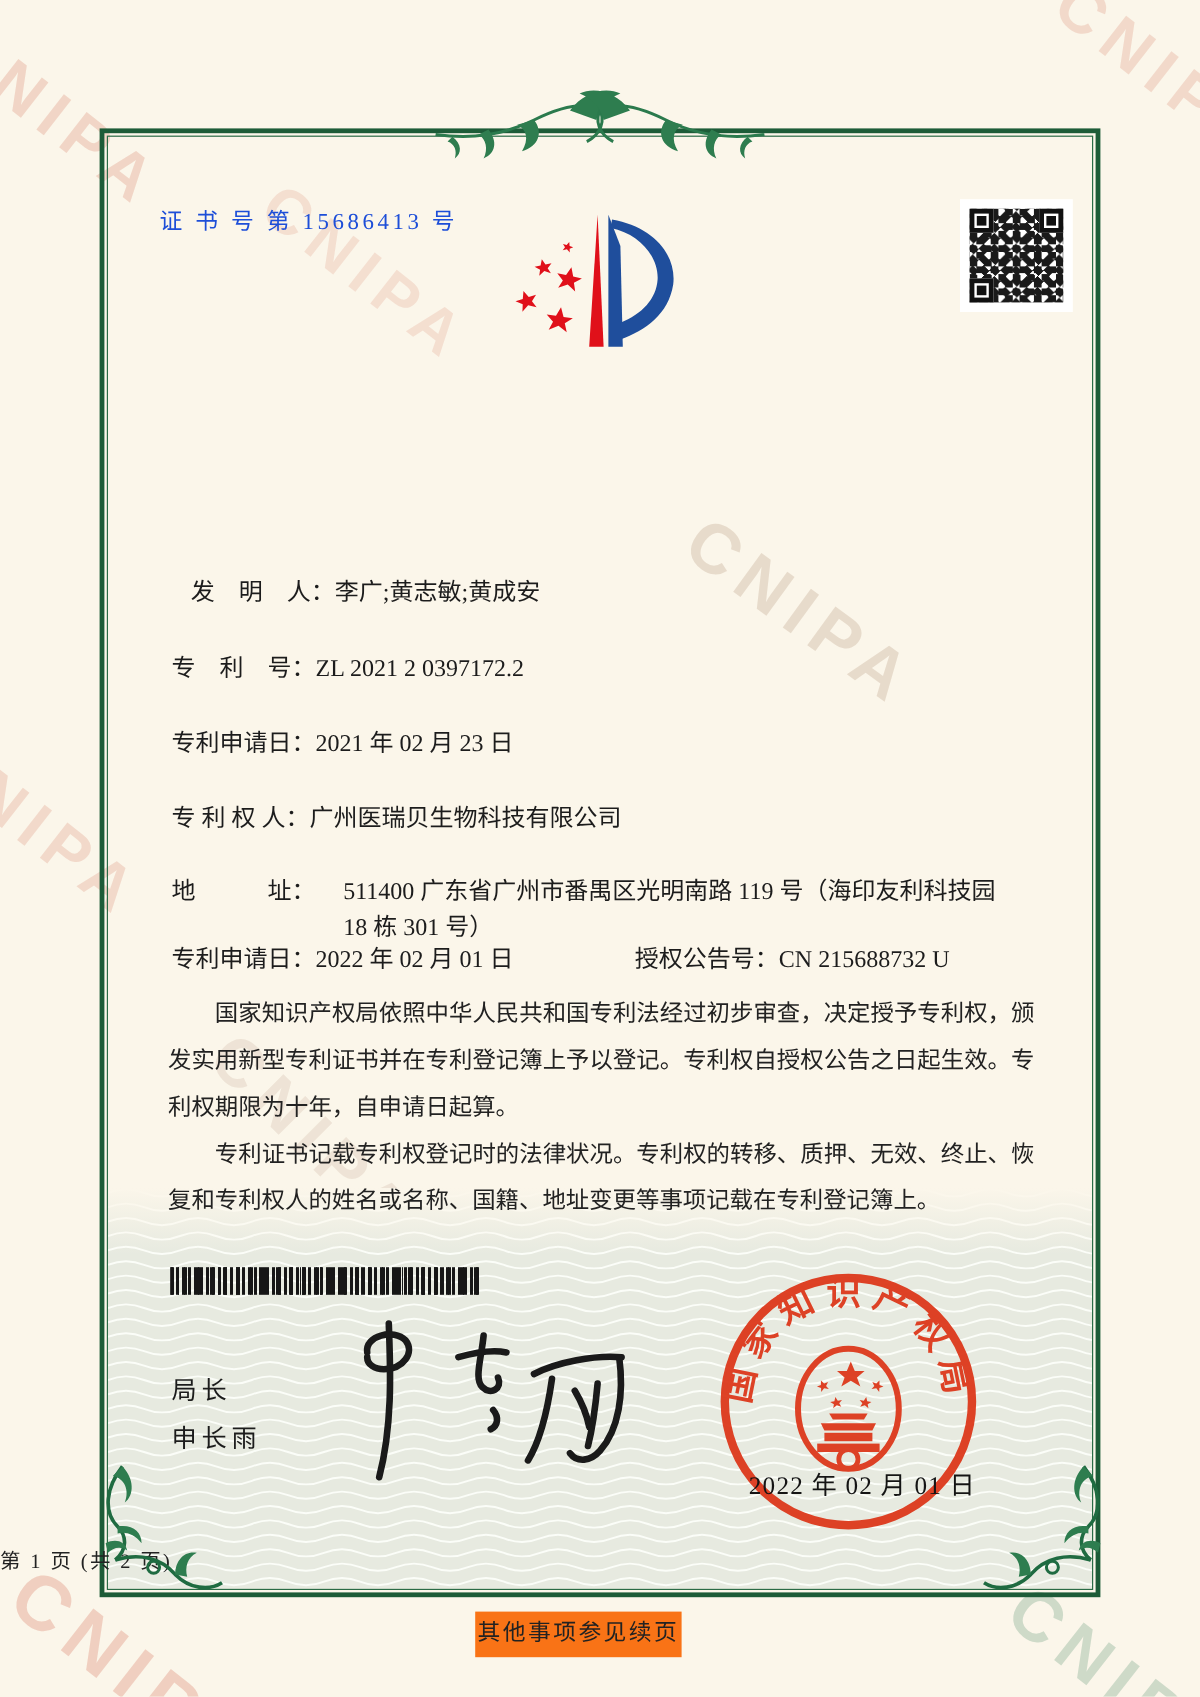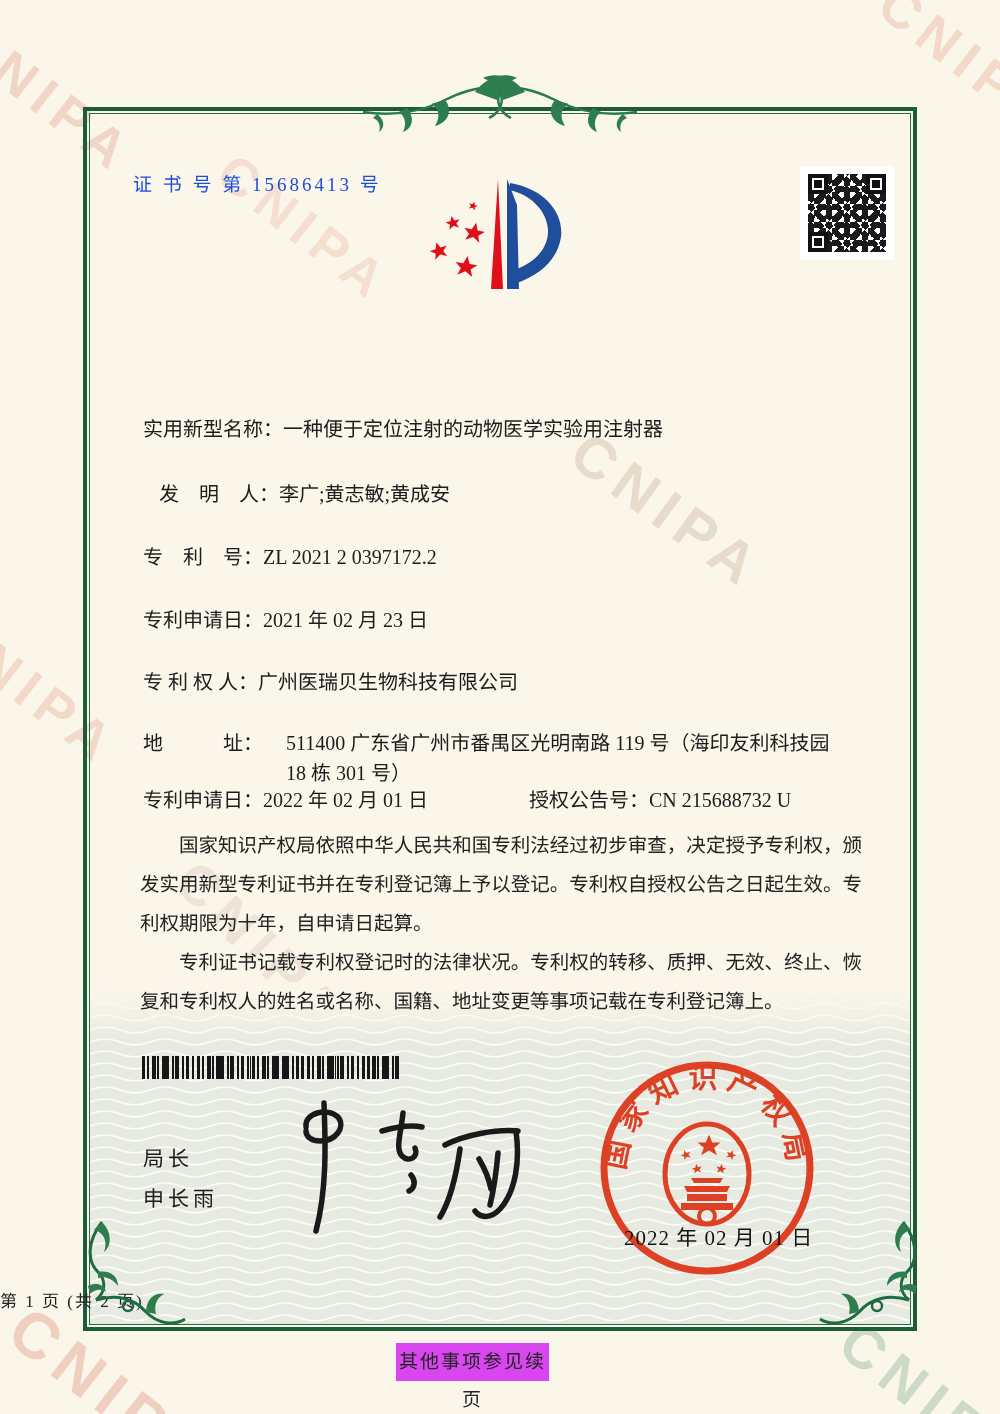--- a/index.html
+++ b/index.html
@@ -63,21 +63,21 @@
        repeating-linear-gradient(90deg,#161616 0 2px,transparent 2px 5px),
        repeating-linear-gradient(90deg,#161616 0 3px,transparent 3px 11px),
        repeating-linear-gradient(90deg,transparent 0 6px,#161616 6px 7px,transparent 7px 17px);}
   .signer-title{position:absolute;left:143px;top:1142px;font-size:21px;letter-spacing:4px;z-index:3;}
   .signer-name{position:absolute;left:143px;top:1182px;font-size:21px;letter-spacing:4px;z-index:3;}
   .signature{position:absolute;left:262px;top:1093px;z-index:4;}
   .seal{position:absolute;left:595px;top:1056px;z-index:4;opacity:.96;}
   .seal-date{position:absolute;left:624px;top:1221px;font-size:21px;letter-spacing:1px;color:#141414;z-index:5;}
   .page-indicator{position:absolute;left:0;width:956px;top:1287px;text-align:left;
         font-size:17px;letter-spacing:2px;z-index:3;color:#222;}
-  .note{position:absolute;left:396px;top:1343px;width:153px;height:38px;background:#d946ef;
+  .note{position:absolute;left:396px;top:1343px;width:172px;height:38px;background:#f97316;
         z-index:3;text-align:center;line-height:38px;font-size:19px;letter-spacing:2px;color:#222;}
 
   .ornament-top{position:absolute;left:355px;top:66px;z-index:4;}
   .ornament-bl{position:absolute;left:72px;top:1220px;z-index:4;}
   .ornament-br{position:absolute;left:818px;top:1220px;z-index:4;}
 </style>
 </head>
 <body>
 
 <div class="page">
@@ -209,24 +209,20 @@
     <use href="#lst" transform="translate(33,58) scale(0.72) rotate(-12)"></use>
     <use href="#lst" transform="translate(54,68) scale(1.05) rotate(12)"></use>
     <use href="#lst" transform="translate(19,86) scale(0.9) rotate(-18)"></use>
     <use href="#lst" transform="translate(46,102) scale(1.1) rotate(8)"></use>
     <path d="M78,14 L71,124 L83,124 Z" fill="#e0101a"></path>
     <path d="M87,14 L87,124 L99,124 L97,40 Z" fill="#1f4e9c"></path>
     <path d="M90,18 C125,24 144,48 141,72 C137,97 118,110 97,118 L97,104 C115,97 127,84 128,68 C129,50 114,30 89,25 Z" fill="#1f4e9c"></path>
   </svg>
 
 
-  <div class="row r1">
-    <span class="lbl">实用新型名称：</span>
-    <span class="val">一种便于定位注射的动物医学实验用注射器</span>
-  </div>
   <div class="row r2">
     <span class="lbl">发　明　人：</span>
     <span class="val">李广;黄志敏;黄成安</span>
   </div>
   <div class="row r3">
     <span class="lbl">专　利　号：</span>
     <span class="val">ZL 2021 2 0397172.2</span>
   </div>
   <div class="row r4">
     <span class="lbl">专利申请日：</span>

